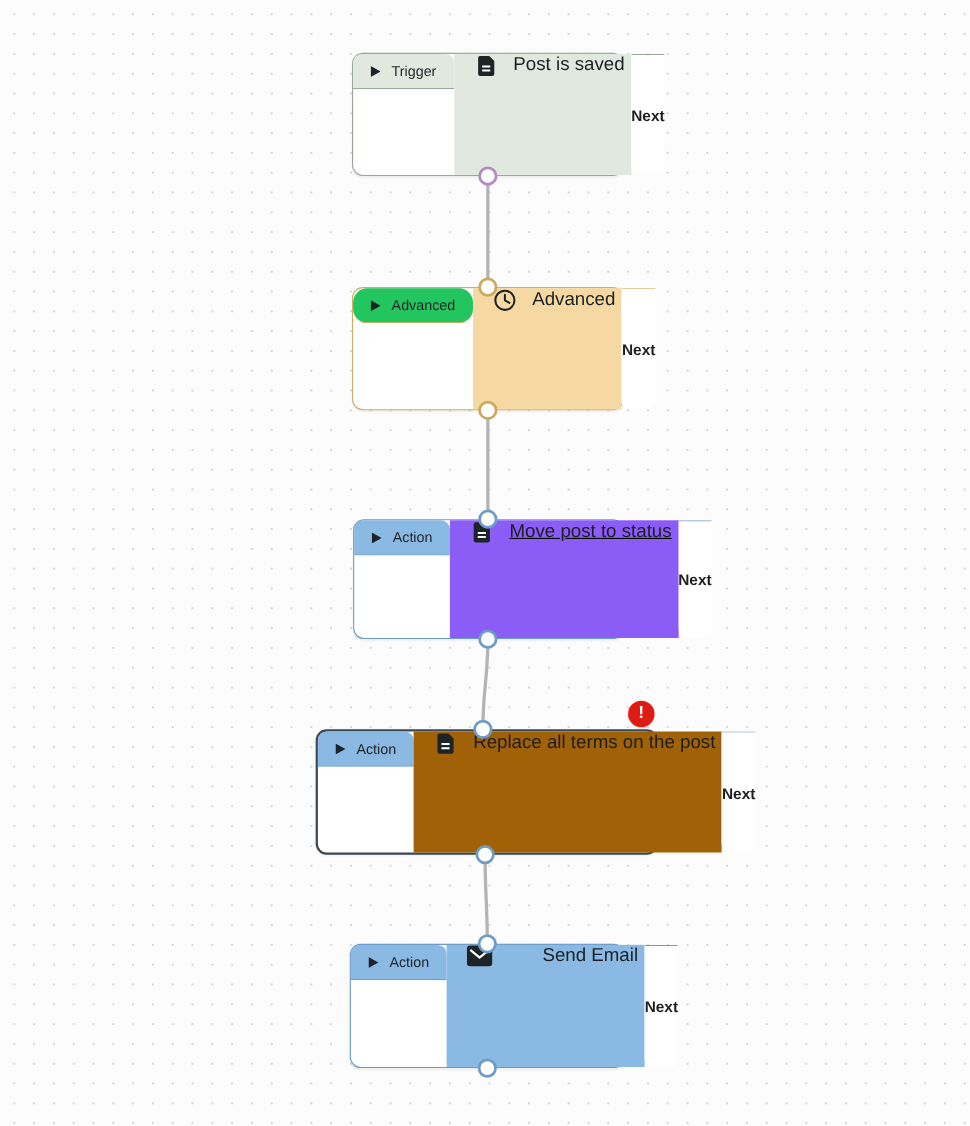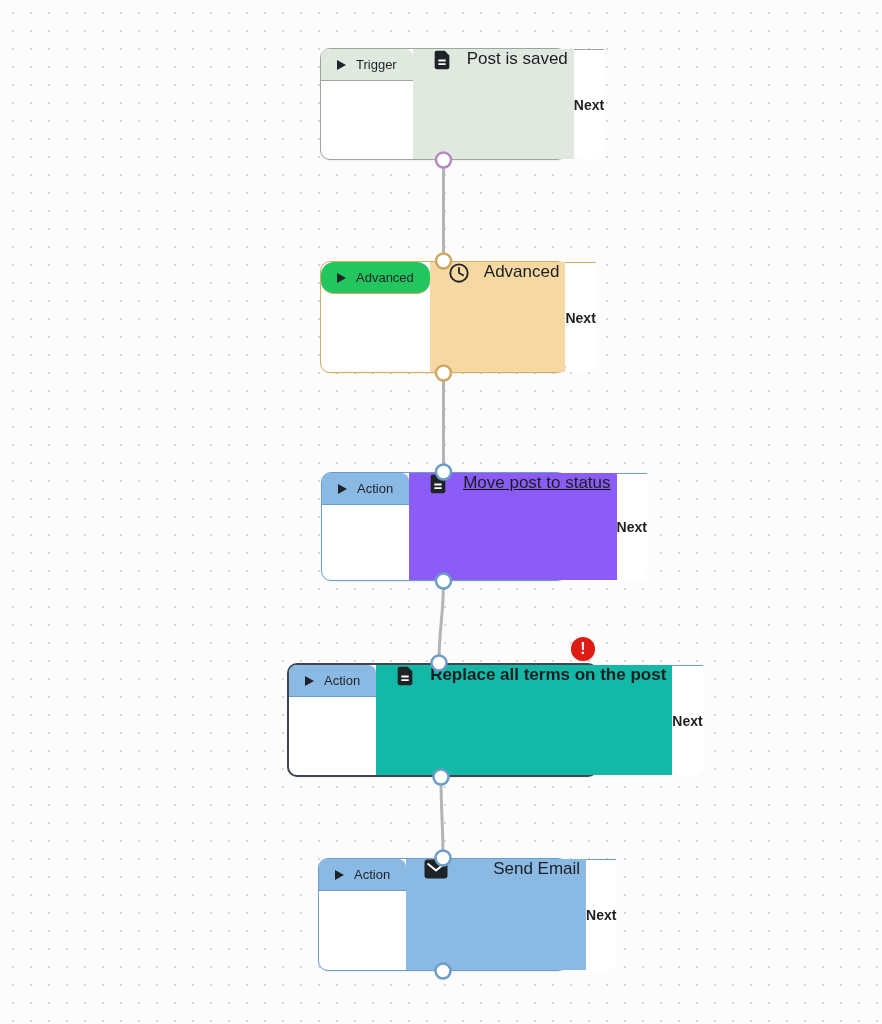--- a/index.html
+++ b/index.html
@@ -172,21 +172,21 @@
 
   <div class="node selected" style="left: 287px; top: 663px; width: 311px; height: 114px; border-color: rgb(61, 71, 81);">
     <div class="node-header" style="background: rgb(138, 186, 227); border-bottom-color: rgb(109, 156, 198);">
       <span class="tri-icon">
         <svg width="9" height="10" viewBox="0 0 9 10">
             <polygon points="0,0 9,5 0,10" fill="#1d2327"></polygon>
           </svg>
       </span>
       <span class="node-category">Action</span>
     </div>
-    <div class="node-body" style="background: #14b8a6; font-weight: bold;">
+    <div class="node-body" style="background: #a16207;">
       <span class="body-icon">
         <svg width="22" height="22" viewBox="0 0 24 24">
           <path fill="#1d2327" d="M6 2h9l5 5v13a2 2 0 0 1-2 2H6a2 2 0 0 1-2-2V4a2 2 0 0 1 2-2z"></path>
           <path stroke="#ffffff" stroke-width="2" d="M8 12.5h8M8 16.5h8" fill="none"></path>
         </svg>
       </span>
       <span class="node-title">Replace all terms on the post</span>
     </div>
     <div class="node-footer" style="border-top-color: rgb(109, 156, 198);">
       <span class="next-label">Next</span>

